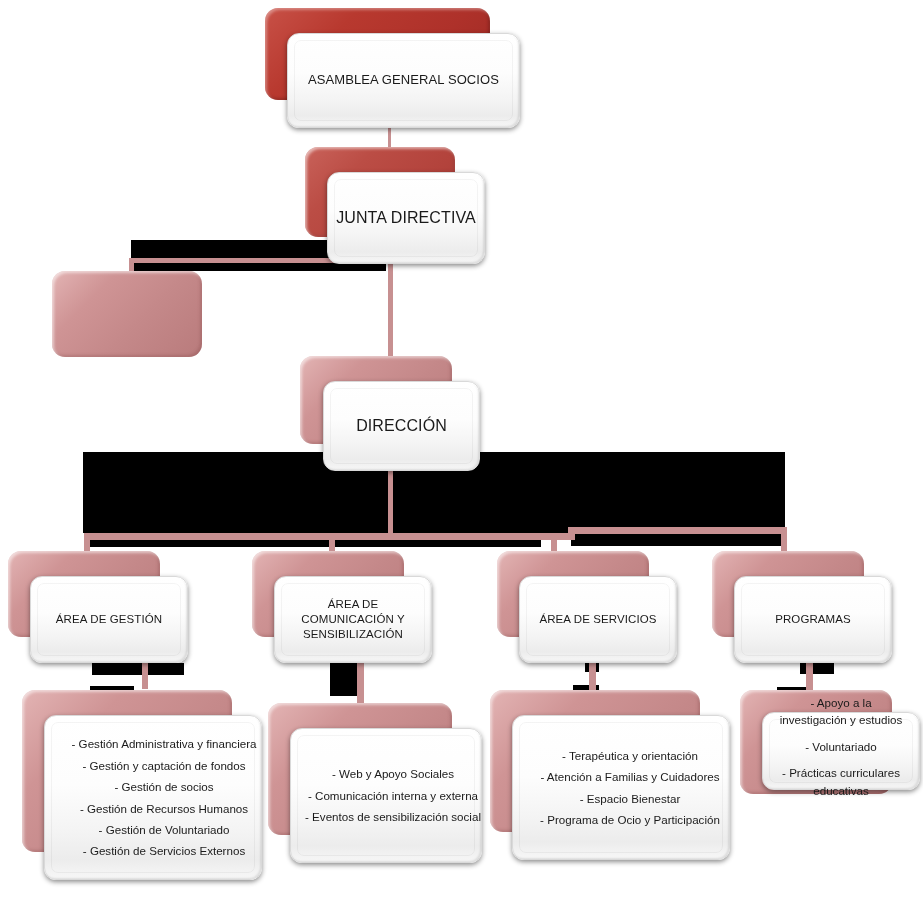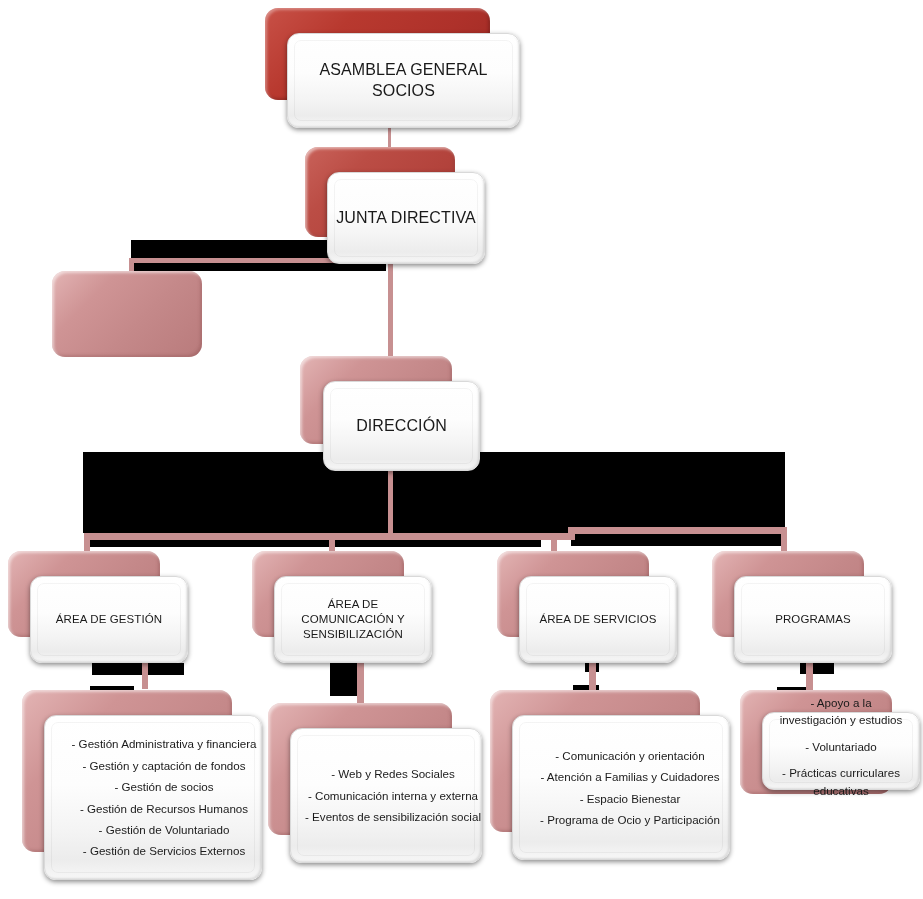--- a/index.html
+++ b/index.html
@@ -87,21 +87,21 @@
     line-height: 1.28;
     padding: 0 8px;
     font-weight: 400;
   }
 
   
   .title-node .label {
     font-size: 16px;
     letter-spacing: .1px;
   }
-  .title-node.big .label { font-size: 16px; }
+  .title-node.big .label { font-size: 13px; }
   .title-node.small .label { font-size: 11.5px; }
 
   
   .list-node .card {
     align-items: center;
     justify-content: flex-start;
   }
   .list-node .label {
     text-align: center;
     width: 100%;
@@ -225,32 +225,32 @@
         <span class="li">-  Gestión de Voluntariado</span>
         <span class="li">-  Gestión de Servicios Externos</span>
       </span>
     </div>
   </div>
 
   <div class="node list-node" style="left:268px; top:703px; width:214px; height:160px;">
     <div class="plate rose" style="width:184px; height:132px;"></div>
     <div class="card" style="left:22px; top:25px; width:192px; height:135px;">
       <span class="label" style="padding-left:14px;">
-        <span class="li">-  Web y Redes Sociales</span>
+        <span class="li">-  Web y Apoyo Sociales</span>
         <span class="li">-  Comunicación interna y externa</span>
         <span class="li">-  Eventos de sensibilización social</span>
       </span>
     </div>
   </div>
 
   <div class="node list-node" style="left:490px; top:690px; width:240px; height:170px;">
     <div class="plate rose" style="width:210px; height:142px;"></div>
     <div class="card" style="left:22px; top:25px; width:218px; height:145px;">
       <span class="label" style="padding-left:18px;">
-        <span class="li">-  Comunicación y orientación</span>
+        <span class="li">-  Terapéutica y orientación</span>
         <span class="li">-  Atención a Familias y Cuidadores</span>
         <span class="li">-  Espacio Bienestar</span>
         <span class="li">-  Programa de Ocio y Participación</span>
       </span>
     </div>
   </div>
 
   <div class="node list-node centered" style="left:740px; top:690px; width:180px; height:130px;">
     <div class="plate rose" style="width:152px; height:104px;"></div>
     <div class="card" style="left:22px; top:22px; width:158px; height:78px;">

